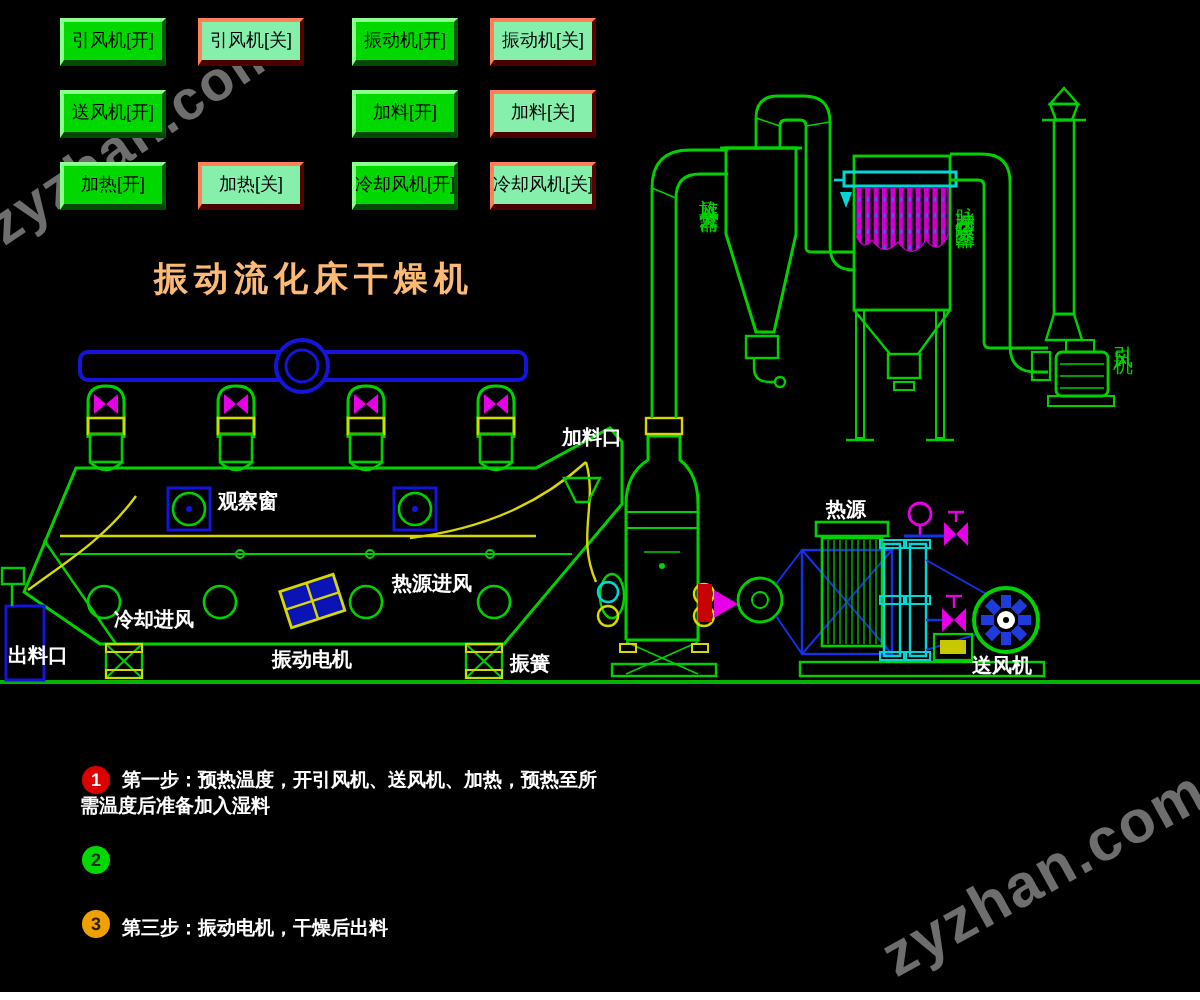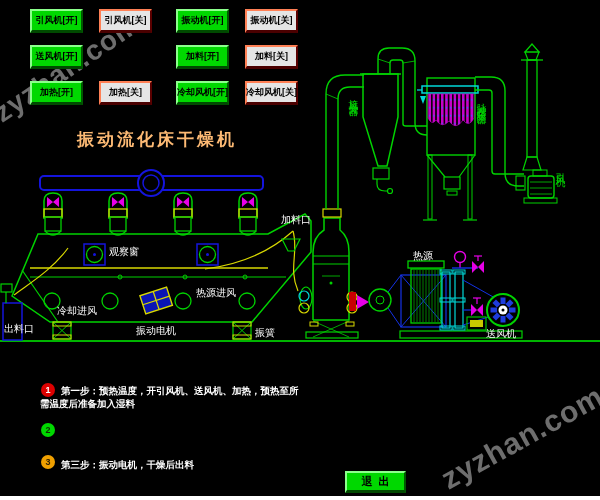--- a/index.html
+++ b/index.html
@@ -3,34 +3,34 @@
 <meta charset="utf-8">
 <style>
   html,body { margin:0; padding:0; background:#333; }
   #screen { position:relative; width:600px; height:500px; background:#000; overflow:hidden;
             font-family:"Liberation Sans","DejaVu Sans",sans-serif; }
   #diagram { position:absolute; left:0; top:0; }
 
   
   .btn { position:absolute; width:53px; height:24px; box-sizing:border-box;
          display:flex; align-items:center; justify-content:center;
-         font-size:9px; font-weight:bold; color:#000; white-space:nowrap;
+         font-size:9px; font-weight:normal; color:#000; white-space:nowrap;
          cursor:pointer; }
   .btn.on  { background:#00d800; border-top:2px solid #8cff8c; border-left:2px solid #8cff8c;
              border-right:2px solid #005a00; border-bottom:3px solid #004a00; }
-  .btn.off { background:#e5e5e5; border-top:2px solid #ff8055; border-left:2px solid #ff8055;
+  .btn.off { background:#86efac; border-top:2px solid #ff8055; border-left:2px solid #ff8055;
              border-right:2px solid #5a0000; border-bottom:3px solid #4a0000; }
   .c1{left:30px}.c2{left:99px}.c3{left:176px}.c4{left:245px}
   .r1{top:9px}.r2{top:45px}.r3{top:81px}
 
   #title { position:absolute; left:77px; top:128px; color:#fdba74; font-size:17px;
            font-weight:bold; letter-spacing:3px; white-space:nowrap; }
 
   
-  .dlabel { position:absolute; color:#fff; font-size:10px; font-weight:normal;
+  .dlabel { position:absolute; color:#fff; font-size:10px; font-weight:bold;
             white-space:nowrap; line-height:12px; }
   .vlabel { position:absolute; color:#00d200; font-size:10px; line-height:10px;
             writing-mode:vertical-rl; text-orientation:upright; letter-spacing:2px;
             white-space:nowrap; }
 
   
   .step-num { position:absolute; left:41px; width:14px; height:14px; border-radius:50%;
               font-size:9px; font-weight:bold; display:flex; align-items:center;
               justify-content:center; }
   .n1 { background:#dc0000; color:#fff; }
@@ -307,16 +307,15 @@
   <div class="vlabel" style="left:348px;top:91px">旋风分离器</div>
   <div class="vlabel" style="left:476px;top:95px">脉冲布袋除尘器</div>
   <div class="vlabel" style="left:555px;top:165px">引风机</div>
 
   <div class="step-num n1" style="top:383px">1</div>
   <div class="step-text wrap" style="top:384px">第一步：预热温度，开引风机、送风机、加热，预热至所需温度后准备加入湿料</div>
   <div class="step-num n2" style="top:423px">2</div>
   <div class="step-num n3" style="top:455px">3</div>
   <div class="step-text nowrap" style="top:458px">第三步：振动电机，干燥后出料</div>
 
-  <div id="exit-btn">退出</div>
 
   <div id="bottom-strip"></div>
 </div>
 
 </body></html>

